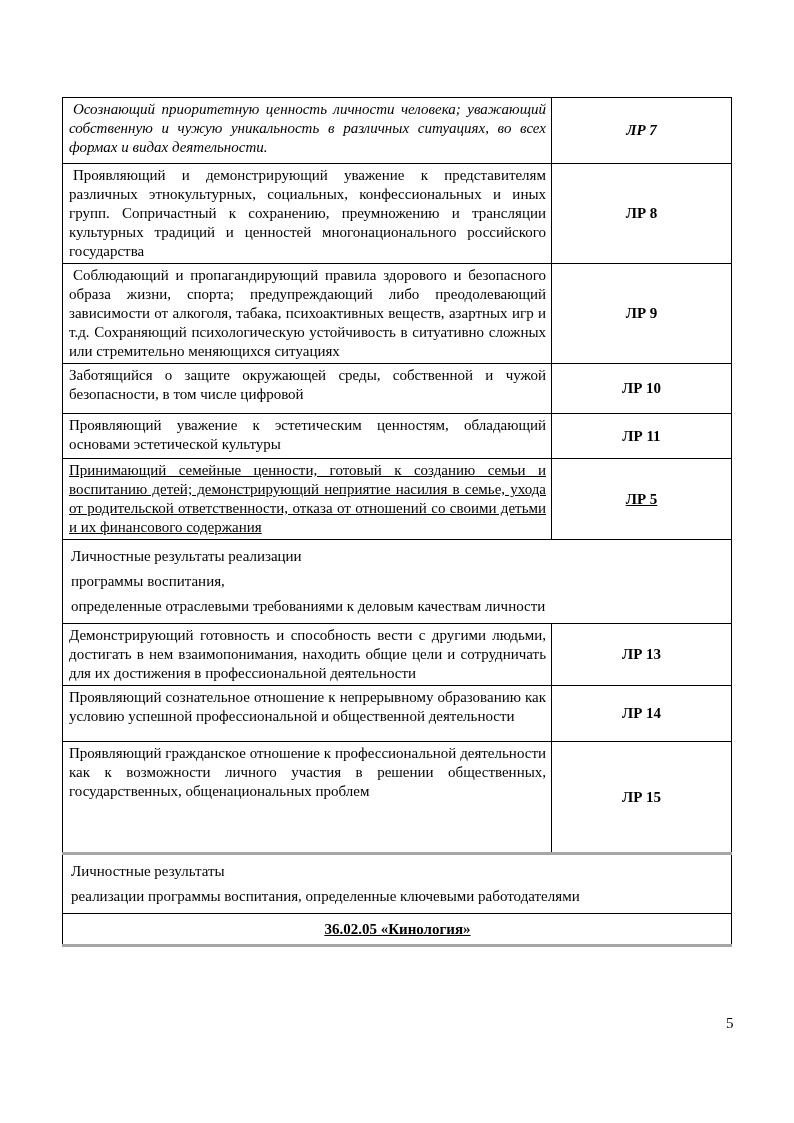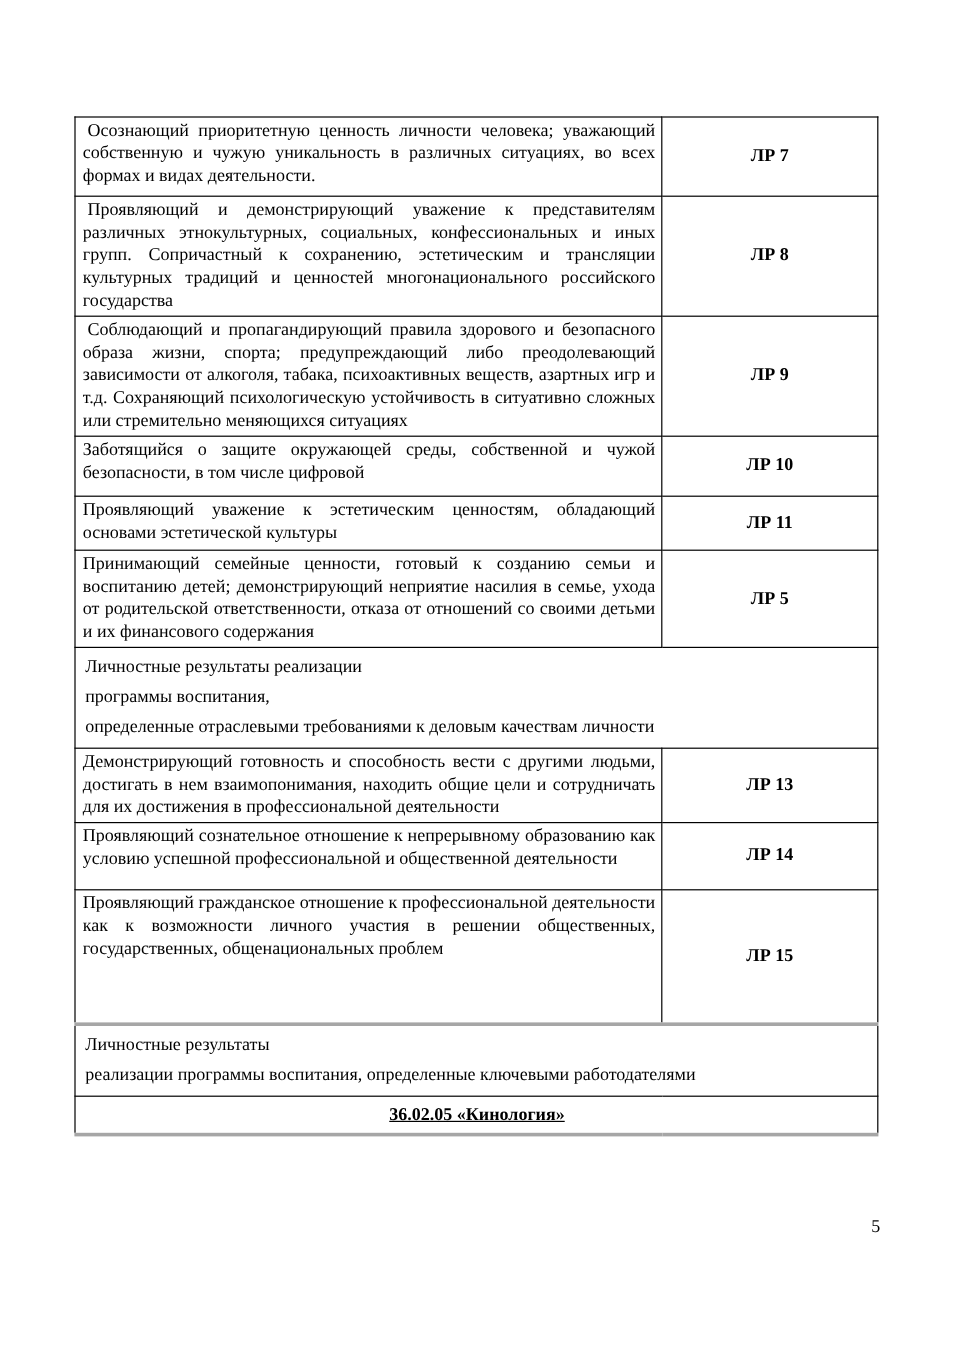--- a/index.html
+++ b/index.html
@@ -60,41 +60,41 @@
 </style>
 </head>
 <body>
 
 <table class="doc-table">
   <colgroup>
     <col class="col-desc">
     <col class="col-code">
   </colgroup>
   <tbody>
-    <tr style="height:66px;">
+    <tr style="height:66px;font-style:italic;">
       <td class="desc indent">Осознающий приоритетную ценность личности человека; уважающий собственную и чужую уникальность в различных ситуациях, во всех формах и видах деятельности.</td>
       <td class="code">ЛР 7</td>
     </tr>
     <tr style="height:96px;">
-      <td class="desc indent">Проявляющий и демонстрирующий уважение к представителям различных этнокультурных, социальных, конфессиональных и иных групп. Сопричастный к сохранению, эстетическим и трансляции культурных традиций и ценностей многонационального российского государства</td>
+      <td class="desc indent">Проявляющий и демонстрирующий уважение к представителям различных этнокультурных, социальных, конфессиональных и иных групп. Сопричастный к сохранению, преумножению и трансляции культурных традиций и ценностей многонационального российского государства</td>
       <td class="code">ЛР 8</td>
     </tr>
     <tr style="height:98px;padding-left:19px;">
       <td class="desc indent">Соблюдающий и пропагандирующий правила здорового и безопасного образа жизни, спорта; предупреждающий либо преодолевающий зависимости от алкоголя, табака, психоактивных веществ, азартных игр и т.д. Сохраняющий психологическую устойчивость в ситуативно сложных или стремительно меняющихся ситуациях</td>
       <td class="code">ЛР 9</td>
     </tr>
     <tr style="height:50px;">
       <td class="desc">Заботящийся о защите окружающей среды, собственной и чужой безопасности, в том числе цифровой</td>
       <td class="code">ЛР 10</td>
     </tr>
     <tr style="height:45px;">
       <td class="desc">Проявляющий уважение к эстетическим ценностям, обладающий основами эстетической культуры</td>
       <td class="code">ЛР 11</td>
     </tr>
-    <tr style="height:72px;">
+    <tr style="height:72px;text-decoration:underline;">
       <td class="desc">Принимающий семейные ценности, готовый к созданию семьи и воспитанию детей; демонстрирующий неприятие насилия в семье, ухода от родительской ответственности, отказа от отношений со своими детьми и их финансового содержания</td>
       <td class="code">ЛР 5</td>
     </tr>
     <tr style="height:75px;">
       <td class="section" colspan="2">
         <div class="sec-line">Личностные результаты реализации</div>
         <div class="sec-line">программы воспитания,</div>
         <div class="sec-line">определенные отраслевыми требованиями к деловым качествам личности</div>
       </td>
     </tr>

